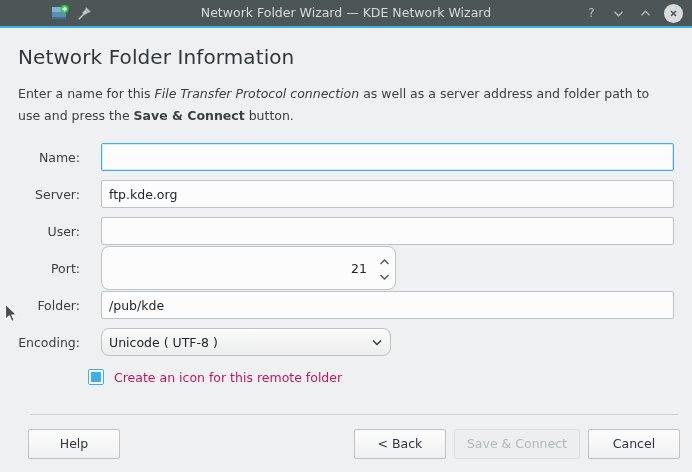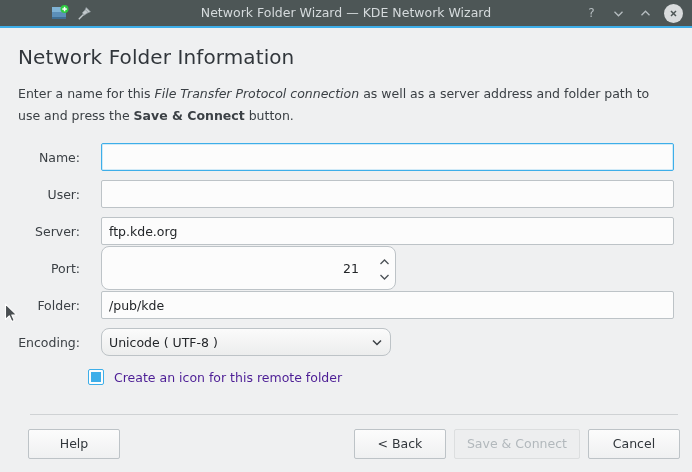--- a/index.html
+++ b/index.html
@@ -140,21 +140,20 @@
   
   .spin-wrap {
     width: 295px;
     height: 44px;
     box-sizing: border-box;
     border: 1px solid #bdc3c7;
     border-radius: 8px;
     background: #fcfcfc;
     display: flex;
     align-items: center;
-    gap: 8px;
   }
   .spin-val {
     flex: 1;
     text-align: right;
     padding-right: 6px;
     font-size: 12.5px;
     color: #232629;
   }
   .spin-btns {
     width: 22px;
@@ -207,21 +206,21 @@
     flex: none;
   }
   .checkbox .fill {
     width: 10px;
     height: 10px;
     background: #3daee9;
   }
   .check-label {
     margin-left: 10px;
     font-size: 12.5px;
-    color: #4c1d95;
+    color: #be185d;
   }
 
   
   .footer {
     position: absolute;
     left: 16px; right: 0;
     bottom: 0;
     height: 58px;
     box-sizing: border-box;
     padding: 0 12px;
@@ -328,27 +327,27 @@
   </p>
 
   <div class="form">
 
     <div class="row">
       <div class="row-label">Name:</div>
       <input class="field wide focused" type="text" value="" style="">
     </div>
 
     <div class="row">
+      <div class="row-label">Server:</div>
+      <input class="field wide" type="text" value="ftp.kde.org" style="">
+    </div>
+
+    <div class="row">
       <div class="row-label">User:</div>
       <input class="field wide" type="text" value="" style="">
-    </div>
-
-    <div class="row">
-      <div class="row-label">Server:</div>
-      <input class="field wide" type="text" value="ftp.kde.org" style="">
     </div>
 
     <div class="row">
       <div class="row-label">Port:</div>
       <div class="spin-wrap">
         <div class="spin-val">21</div>
         <div class="spin-btns">
           <span>
             <svg width="11" height="6" viewBox="0 0 11 6">
               <polyline points="1.5,5 5.5,1 9.5,5" fill="none" stroke="#4b5156" stroke-width="1.3"></polyline>

